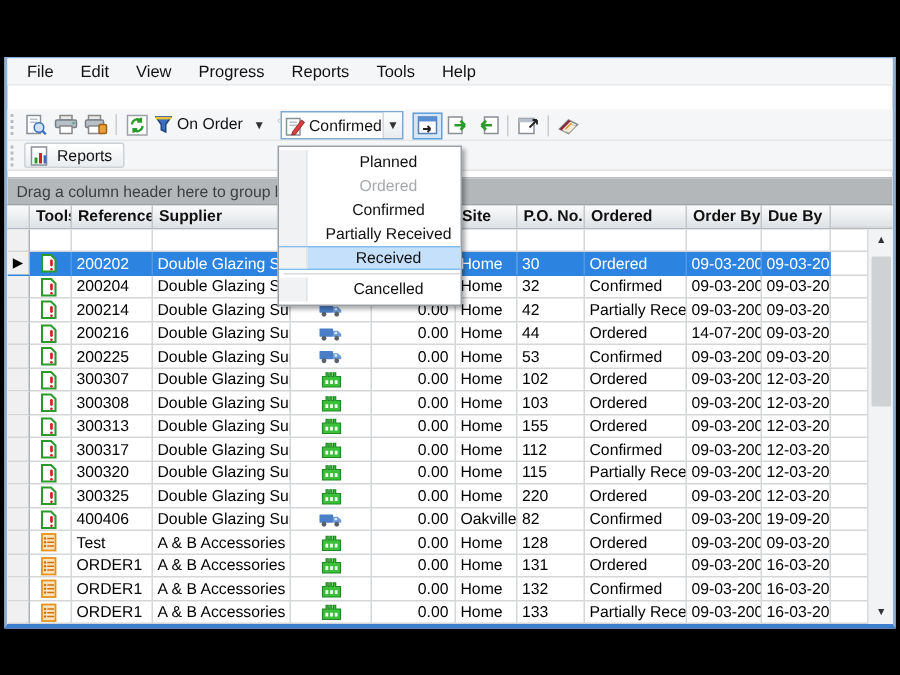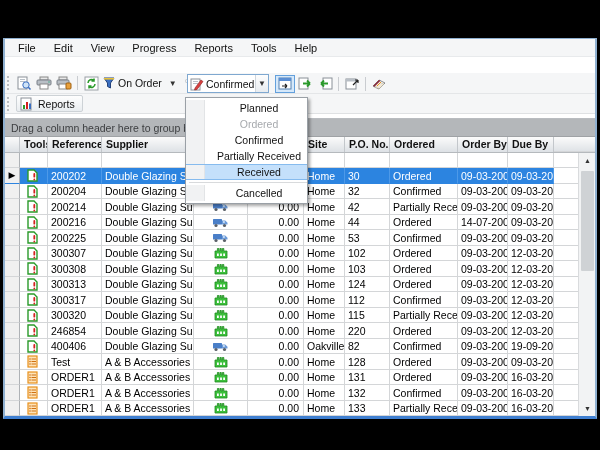--- a/index.html
+++ b/index.html
@@ -458,21 +458,21 @@
           <div class="cell center" style="width: 54px;">
             <svg width="14" height="12" viewBox="0 0 14 12">
               <path d="M1 11 V4 H3.4 V1.5 H4.8 V4 H5.9 V1.5 H7.3 V4 H8.4 V1.5 H9.8 V4 H13 V11 Z" fill="#3cc03c" stroke="#1f8a1f" stroke-width="0.8"></path>
               <rect x="3" y="6.5" width="1.8" height="2.5" fill="#fff"></rect>
               <rect x="6.1" y="6.5" width="1.8" height="2.5" fill="#fff"></rect>
               <rect x="9.2" y="6.5" width="1.8" height="2.5" fill="#fff"></rect>
             </svg>
           </div>
           <div class="cell right" style="width: 56px;">0.00</div>
           <div class="cell" style="width: 41px;">Home</div>
-          <div class="cell" style="width: 45px;">124</div>
+          <div class="cell" style="width: 45px;">155</div>
           <div class="cell" style="width: 68px;">Ordered</div>
           <div class="cell" style="width: 50px;">09-03-2005</div>
           <div class="cell" style="width: 46px;">12-03-2005</div>
           <div class="filler"></div>
         </div>
         <div class="row">
           <div class="cell selcol" style="width: 15px;"></div>
           <div class="cell" style="width: 28px; padding-left: 7px;">
             <svg width="11" height="13" viewBox="0 0 11 13">
               <path d="M1 1 H7 L10 4 V12 H1 Z" fill="#fff" stroke="#2a9a2a" stroke-width="1.4"></path>
@@ -527,21 +527,21 @@
         </div>
         <div class="row">
           <div class="cell selcol" style="width: 15px;"></div>
           <div class="cell" style="width: 28px; padding-left: 7px;">
             <svg width="11" height="13" viewBox="0 0 11 13">
               <path d="M1 1 H7 L10 4 V12 H1 Z" fill="#fff" stroke="#2a9a2a" stroke-width="1.4"></path>
               <rect x="6.4" y="4" width="1.8" height="4.6" rx="0.9" fill="#d42020"></rect>
               <rect x="6.4" y="9.6" width="1.8" height="1.8" rx="0.9" fill="#d42020"></rect>
             </svg>
           </div>
-          <div class="cell" style="width: 54px;">246854</div>
+          <div class="cell" style="width: 54px;">300325</div>
           <div class="cell" style="width: 92px;">Double Glazing Suppliers</div>
           <div class="cell center" style="width: 54px;">
             <svg width="14" height="12" viewBox="0 0 14 12">
               <path d="M1 11 V4 H3.4 V1.5 H4.8 V4 H5.9 V1.5 H7.3 V4 H8.4 V1.5 H9.8 V4 H13 V11 Z" fill="#3cc03c" stroke="#1f8a1f" stroke-width="0.8"></path>
               <rect x="3" y="6.5" width="1.8" height="2.5" fill="#fff"></rect>
               <rect x="6.1" y="6.5" width="1.8" height="2.5" fill="#fff"></rect>
               <rect x="9.2" y="6.5" width="1.8" height="2.5" fill="#fff"></rect>
             </svg>
           </div>
           <div class="cell right" style="width: 56px;">0.00</div>

